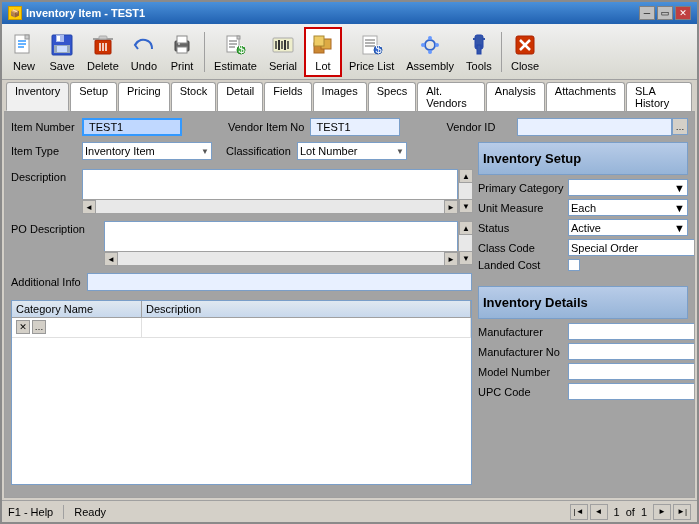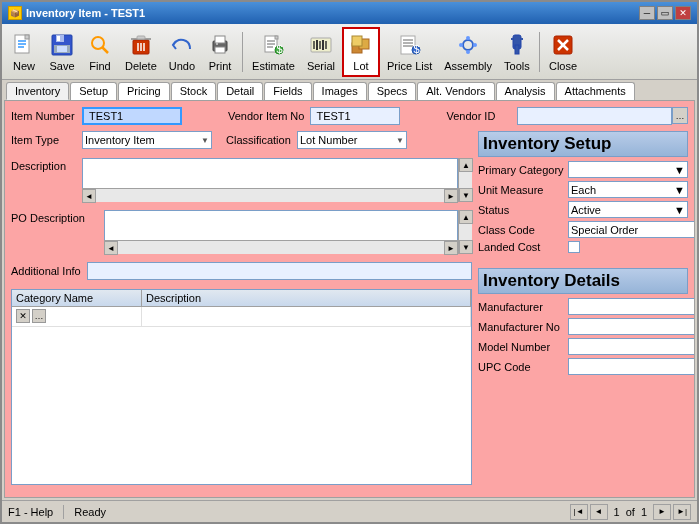--- a/index.html
+++ b/index.html
@@ -16,34 +16,34 @@
     
     .toolbar { background: linear-gradient(180deg, #f0f0f0 0%, #d8d8d0 100%); border-bottom: 1px solid #a0a0a0; padding: 2px 4px; display: flex; align-items: center; gap: 2px; height: 56px; }
     .toolbar-btn { display: flex; flex-direction: column; align-items: center; justify-content: center; padding: 2px 4px; min-width: 36px; height: 50px; background: transparent; border: 1px solid transparent; cursor: pointer; font-size: 10px; gap: 2px; }
     .toolbar-btn.active { background: #fff; border: 2px solid #cc0000; }
     .toolbar-sep { width: 1px; height: 40px; background: #a0a0a0; margin: 0 2px; }
     
     .tabs-container { background: #d4d0c8; padding: 2px 4px 0 4px; display: flex; gap: 0; }
     .tab { padding: 2px 8px; background: #ffffff; border: 1px solid #a0a0a0; border-bottom: none; cursor: pointer; font-size: 11px; margin-right: 1px; border-radius: 3px 3px 0 0; }
     .tab.active { background: #f0f0f0; border-bottom: 1px solid #f0f0f0; z-index: 1; font-weight: normal; }
     
-    .content { background: #fca5a5; flex: 1; border: 1px solid #a0a0a0; margin: 0 2px 2px 2px; padding: 6px; overflow: hidden; }
+    .content { background: #a3a3a3; flex: 1; border: 1px solid #a0a0a0; margin: 0 2px 2px 2px; padding: 6px; overflow: hidden; }
     
     .form-row { display: flex; align-items: center; gap: 6px; margin-bottom: 5px; }
     .form-label { color: #000; min-width: 65px; text-align: left; }
     .form-input { border: 1px solid #7a9ec8; background: #e8f0ff; padding: 1px 5px; height: 18px; }
     .form-input.blue-bg { background: #c8deff; }
     
     .select-box { border: 1px solid #7a9ec8; background: white; padding: 1px 2px; height: 18px; display: flex; align-items: center; justify-content: space-between; }
     .select-arrow { font-size: 8px; color: #555; }
     
     .main-area { display: flex; gap: 6px; height: calc(100% - 30px); }
     .left-panel { flex: 1; display: flex; flex-direction: column; gap: 4px; }
     .right-panel { width: 210px; display: flex; flex-direction: column; gap: 4px; }
-    .section-title { background: linear-gradient(180deg, #b8cce8 0%, #96b4d8 100%); padding: 2px 4px; font-weight: bold; font-size: 17px; margin-bottom: 4px; border: 1px solid #7a9ec8; }
+    .section-title { background: linear-gradient(180deg, #b8cce8 0%, #96b4d8 100%); padding: 8px 4px; font-weight: bold; font-size: 13px; margin-bottom: 4px; border: 1px solid #7a9ec8; }
     
     .text-area { border: 1px solid #7a9ec8; background: white; width: 100%; height: 40px; resize: none; padding: 2px; font-size: 11px; }
     .scrollbar-v { position: absolute; right: 0; top: 0; width: 14px; height: 100%; background: #d4d0c8; border-left: 1px solid #a0a0a0; display: flex; flex-direction: column; }
     .scrollbar-h { height: 14px; background: #d4d0c8; border-top: 1px solid #a0a0a0; display: flex; }
     .scroll-btn { width: 14px; height: 14px; background: #d4d0c8; border: 1px solid #a0a0a0; display: flex; align-items: center; justify-content: center; font-size: 8px; cursor: pointer; flex-shrink: 0; }
     .scroll-track { flex: 1; background: #e8e8e8; }
     
     .grid-container { border: 1px solid #7a9ec8; background: white; }
     .grid-header { display: flex; background: linear-gradient(180deg, #e0e8f0 0%, #c8d8ec 100%); border-bottom: 1px solid #a0a0a0; }
     .grid-col { padding: 2px 4px; border-right: 1px solid #a0a0a0; font-weight: normal; }
@@ -101,29 +101,20 @@
       <div class="tb-icon">
         <svg width="24" height="24" viewBox="0 0 24 24">
           <rect x="2" y="2" width="20" height="20" rx="1" fill="#3355cc" stroke="#2244aa" stroke-width="1"></rect>
           <rect x="6" y="2" width="8" height="7" fill="#aabbee"></rect>
           <rect x="7" y="3" width="3" height="5" fill="white"></rect>
           <rect x="4" y="12" width="16" height="8" fill="#9ab" rx="0"></rect>
           <rect x="7" y="13" width="10" height="6" fill="#ccddff"></rect>
         </svg>
       </div>
       <span>Save</span>
-    </div>
-    <div class="toolbar-btn">
-      <div class="tb-icon">
-        <svg width="24" height="24" viewBox="0 0 24 24">
-          <circle cx="10" cy="10" r="6" fill="none" stroke="#ff9900" stroke-width="2"></circle>
-          <line x1="14" y1="14" x2="20" y2="20" stroke="#ff9900" stroke-width="2.5"></line>
-        </svg>
-      </div>
-      <span>Find</span>
     </div>
     <div class="toolbar-btn">
       <div class="tb-icon">
         <svg width="24" height="24" viewBox="0 0 24 24">
           <rect x="4" y="7" width="16" height="14" rx="1" fill="#cc3300" stroke="#aa2200" stroke-width="1"></rect>
           <line x1="2" y1="6" x2="22" y2="6" stroke="#888" stroke-width="1.5"></line>
           <rect x="8" y="3" width="8" height="3" rx="1" fill="#ccc" stroke="#aaa" stroke-width="1"></rect>
           <line x1="9" y1="10" x2="9" y2="18" stroke="white" stroke-width="1.5"></line>
           <line x1="12" y1="10" x2="12" y2="18" stroke="white" stroke-width="1.5"></line>
           <line x1="15" y1="10" x2="15" y2="18" stroke="white" stroke-width="1.5"></line>
@@ -243,20 +234,21 @@
     <div class="tab">Setup</div>
     <div class="tab">Pricing</div>
     <div class="tab">Stock</div>
     <div class="tab">Detail</div>
     <div class="tab">Fields</div>
     <div class="tab">Images</div>
     <div class="tab">Specs</div>
     <div class="tab">Alt. Vendors</div>
     <div class="tab">Analysis</div>
     <div class="tab">Attachments</div>
+    <div class="tab">SLA History</div>
   </div>
 
   <div class="content">
 
     <div class="form-row" style="margin-bottom: 6px;">
       <span class="form-label">Item Number</span>
       <input class="form-input blue-bg" style="width: 100px; background: rgb(192, 216, 255); border: 2px solid rgb(51, 153, 255);" value="TEST1">
       <span style="margin-left:40px;" class="form-label">Vendor Item No</span>
       <input class="form-input" style="width: 90px;" value="TEST1">
       <span style="margin-left:40px;" class="form-label">Vendor ID</span>

